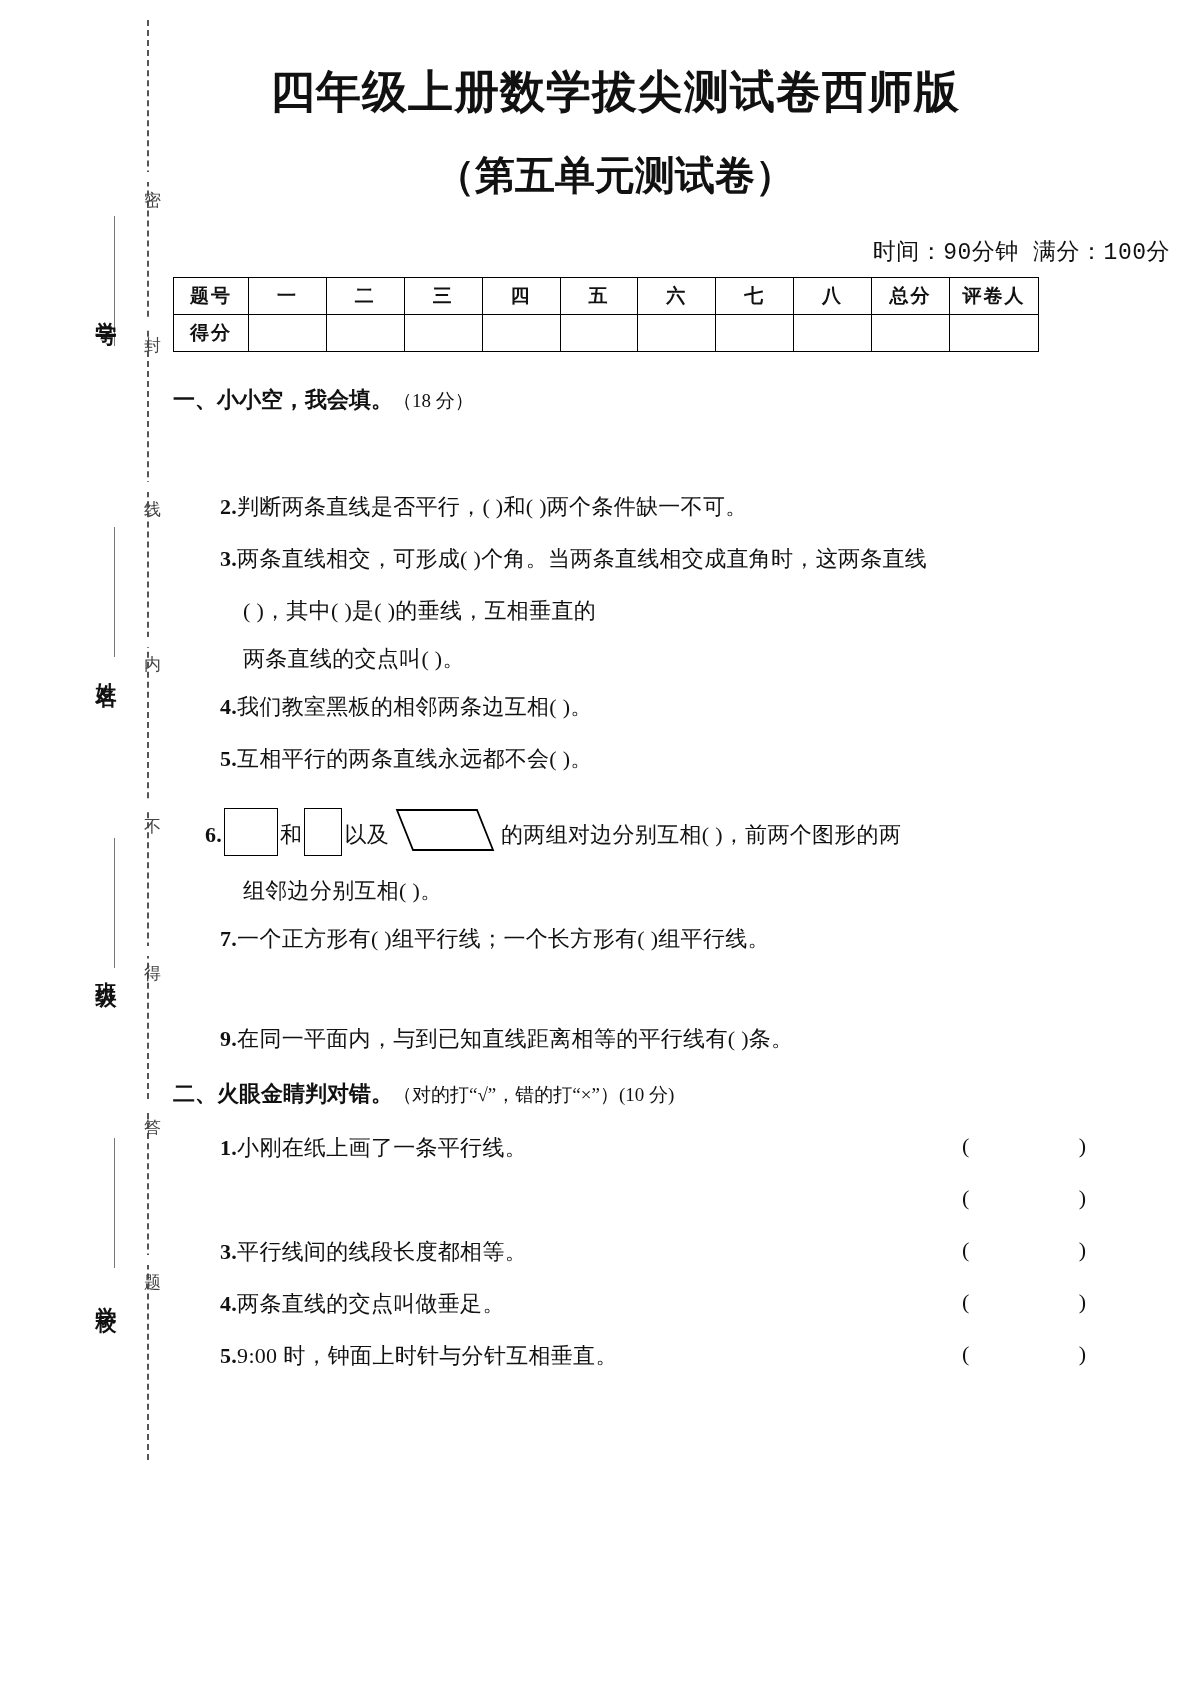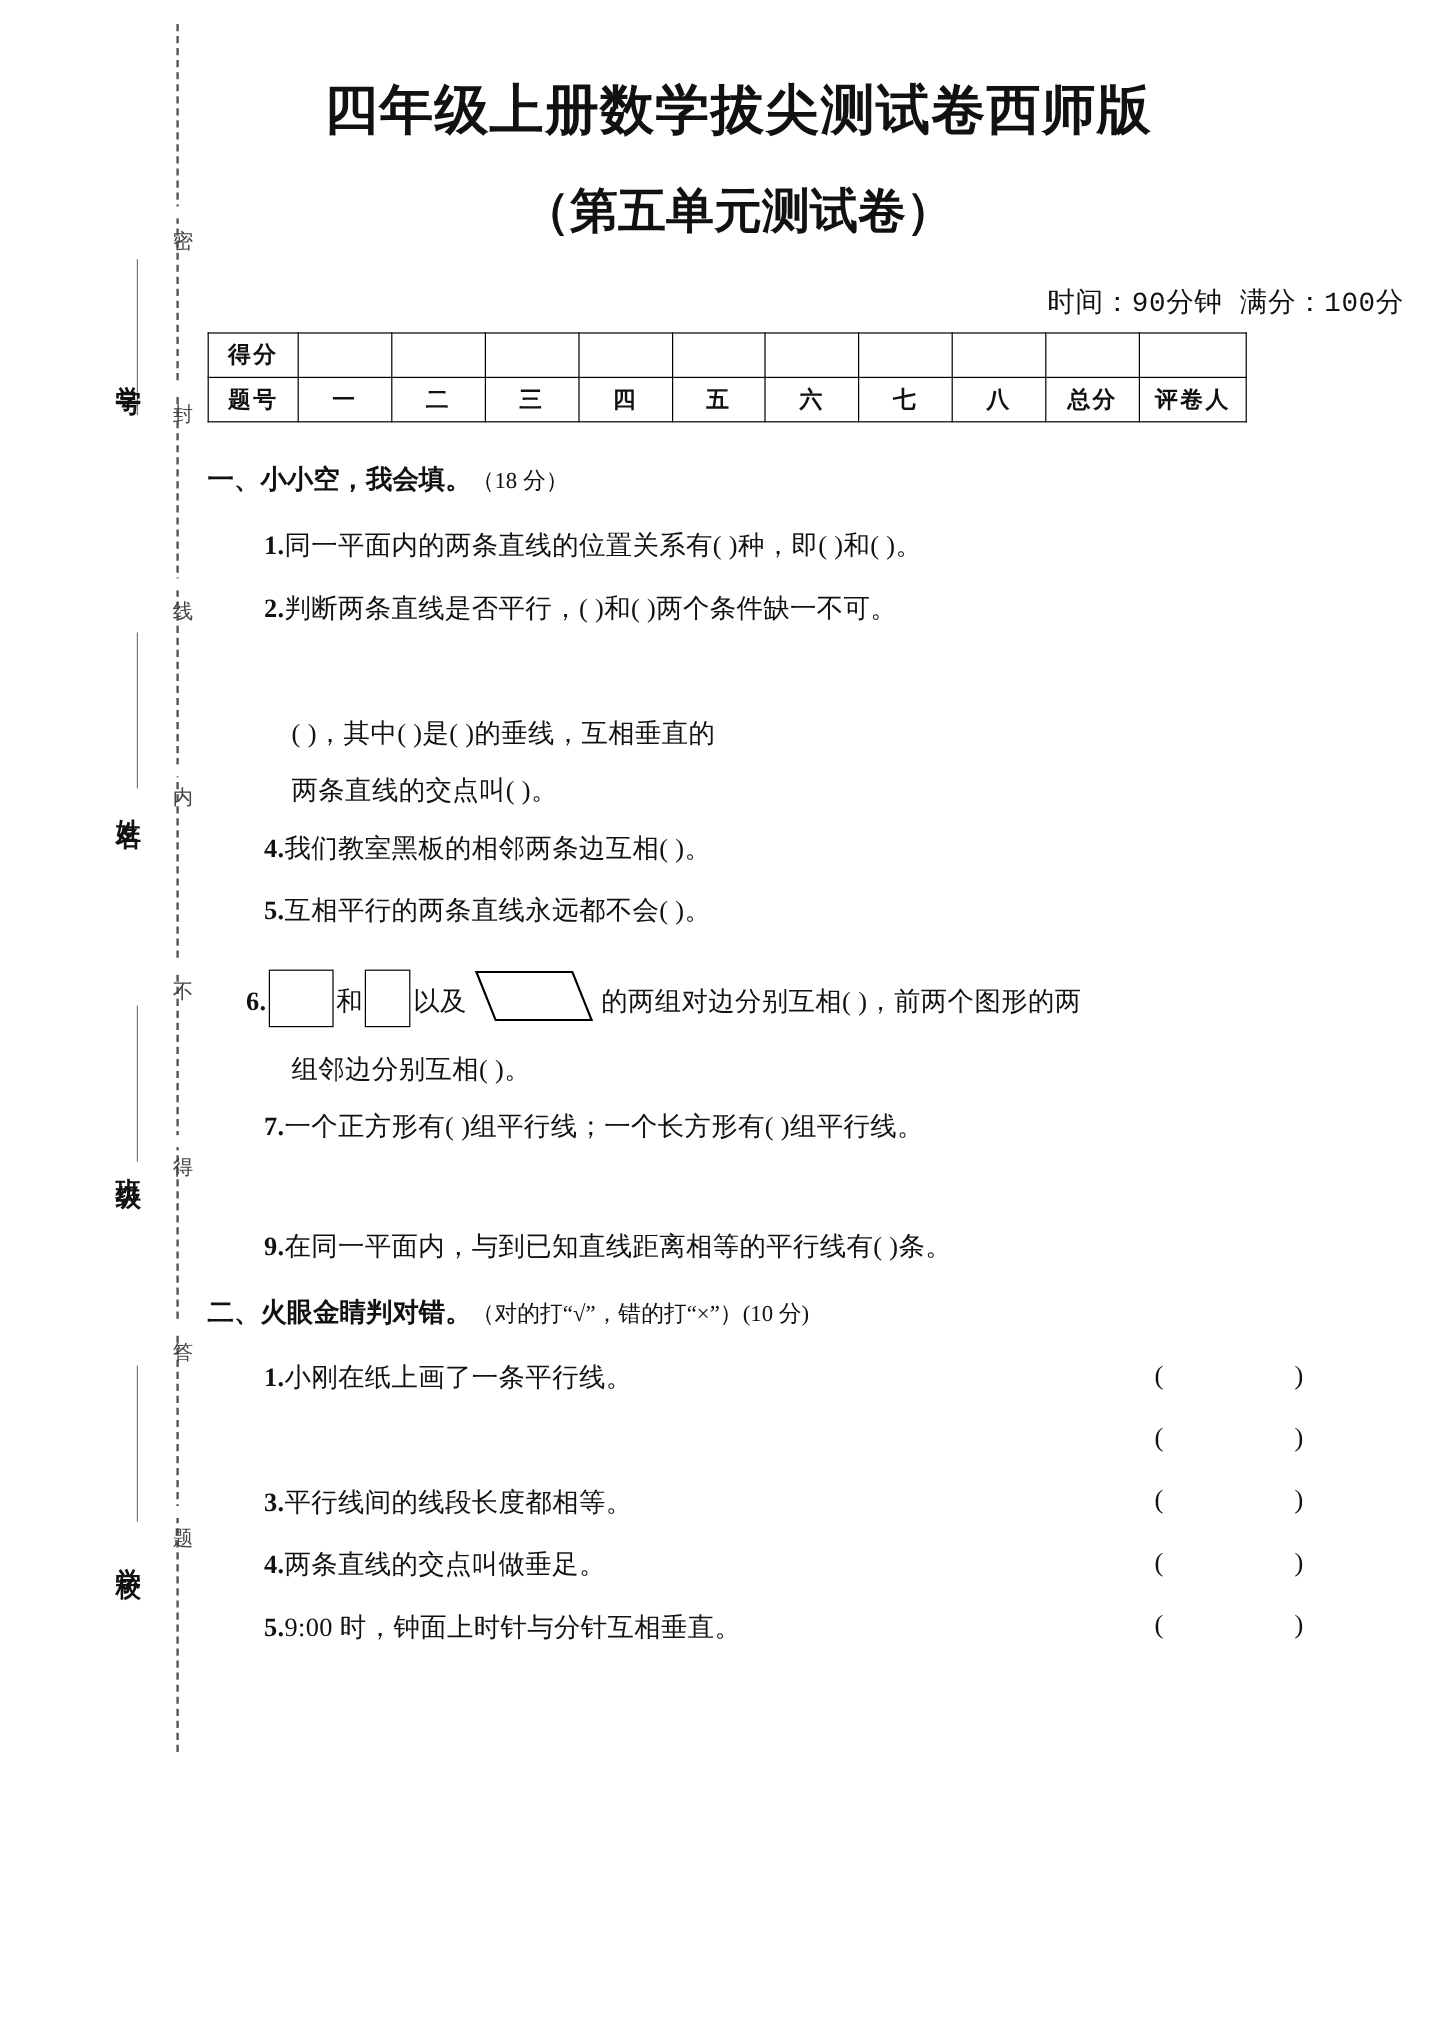--- a/index.html
+++ b/index.html
@@ -210,60 +210,60 @@
 
 <div id="sheet">
 
   <div class="title-main">四年级上册数学拔尖测试卷西师版</div>
   <div class="title-sub">（第五单元测试卷）</div>
   <div class="meta-line">时间：90分钟  满分：100分</div>
 
   <table class="score-table">
     <tbody>
         <tr>
-      <td class="first-col">得分</td>
-      <td></td>
-      <td></td>
-      <td></td>
-      <td></td>
-      <td></td>
-      <td></td>
-      <td></td>
-      <td></td>
-      <td></td>
-      <td class="wide-col"></td>
-    </tr>
-    <tr>
       <td class="first-col">题号</td>
       <td>一</td>
       <td>二</td>
       <td>三</td>
       <td>四</td>
       <td>五</td>
       <td>六</td>
       <td>七</td>
       <td>八</td>
       <td>总分</td>
       <td class="wide-col">评卷人</td>
     </tr>
+    <tr>
+      <td class="first-col">得分</td>
+      <td></td>
+      <td></td>
+      <td></td>
+      <td></td>
+      <td></td>
+      <td></td>
+      <td></td>
+      <td></td>
+      <td></td>
+      <td class="wide-col"></td>
+    </tr>
   </tbody>
     </table>
 
   <div class="section-head" style="left:3px; top:385px;">
     <span>一、小小空，我会填。</span><span class="pts">（18 分）</span>
   </div>
 
-  <div class="q-line" style="left:50px; top:440px;">
-    <span class="num">1.</span><span>同一平面内的两条直线的位置关系有(          )种，即(          )和(           )。</span>
-  </div>
 
   <div class="q-line" style="left:50px; top:492px;">
     <span class="num">2.</span><span>判断两条直线是否平行，(                )和(            )两个条件缺一不可。</span>
   </div>
 
+  <div class="q-line" style="left:50px; top:544px;">
+    <span class="num">3.</span><span>两条直线相交，可形成(        )个角。当两条直线相交成直角时，这两条直线</span>
+  </div>
   <div class="q-line" style="left:73px; top:596px;">(        )，其中(                  )是(                 )的垂线，互相垂直的</div>
   <div class="q-line" style="left:73px; top:644px;">两条直线的交点叫(           )。</div>
 
   <div class="q-line" style="left:50px; top:692px;">
     <span class="num">4.</span><span>我们教室黑板的相邻两条边互相(          )。</span>
   </div>
 
   <div class="q-line" style="left:50px; top:744px;">
     <span class="num">5.</span><span>互相平行的两条直线永远都不会(          )。</span>
   </div>

